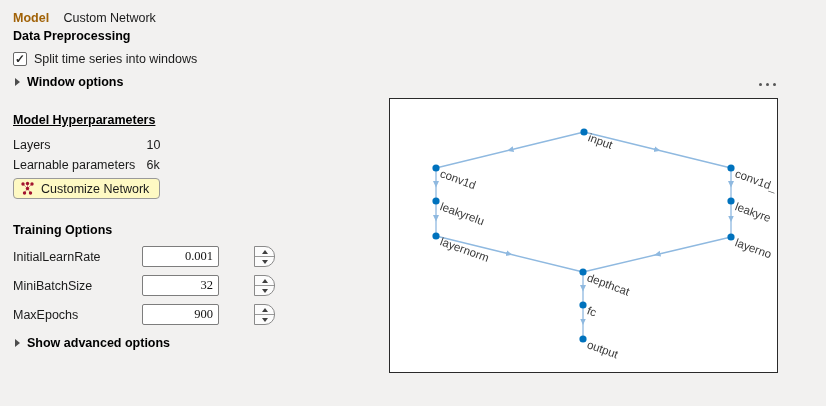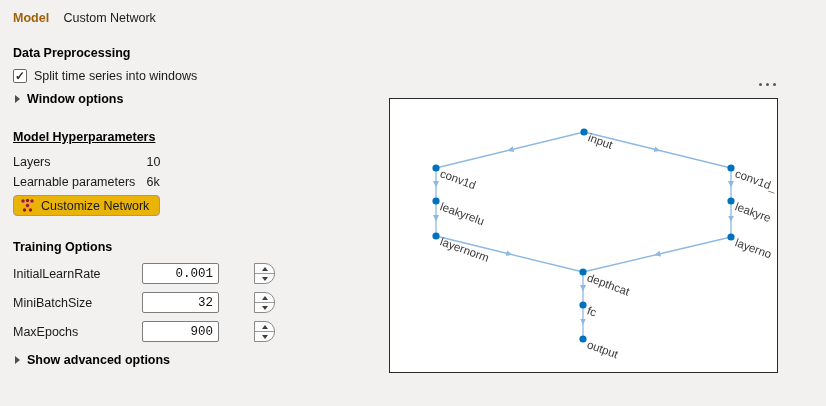--- a/index.html
+++ b/index.html
@@ -3,43 +3,43 @@
 <meta charset="utf-8">
 <style>
   * { margin:0; padding:0; box-sizing:border-box; }
   html,body { width:826px; height:406px; overflow:hidden; background:#f2f1f0;
               font-family:"Liberation Sans", sans-serif; font-size:12.5px; color:#1a1a1a; }
   .left-panel { position:absolute; left:13px; top:8px; width:365px; }
   .kv-row { height:21px; line-height:21px; }
   .kv-label { display:inline-block; width:47px; }
   .bold { font-weight:bold; color:#a16207; }
   h3.section-title { font-size:12.5px; font-weight:bold; color:#000; height:14px; line-height:14px; }
-  .t-preproc { margin-top:17px; }
+  .t-preproc { }
   .t-hyper   { margin-top:24px;text-decoration:underline; }
   .t-train   { margin-top:24px; }
   .check-row { margin-top:8px; height:16px; display:flex; align-items:center; }
   .checkbox { width:14px; height:14px; border:1px solid #686868; background:#fff; border-radius:2px;
               display:inline-flex; align-items:center; justify-content:center; margin-right:7px; cursor:pointer; }
   .checkbox .check { font-size:12px; font-weight:bold; color:#2b2b2b; line-height:12px; }
   .disclosure { margin-top:8px; height:14px; line-height:14px; font-weight:bold; color:#000;
                 display:flex; align-items:center; cursor:pointer; }
   .disclosure.adv { margin-top:11px; }
   .tri { width:0; height:0; border-left:5px solid #4d4d4d; border-top:4px solid transparent;
          border-bottom:4px solid transparent; margin:0 7px 0 2px; }
   .hp-row { margin-top:8px; height:20px; line-height:20px; }
   .hp-row + .hp-row { margin-top:0; }
   .hp-label { display:inline-block; width:130px; }
   .btn { margin-top:3px; height:21px; display:inline-flex; align-items:center; gap:6px;
-         padding:0 10px 0 6px; background:#eab308; border:1px solid #9a9a9a; border-radius:4px;
+         padding:0 10px 0 6px; background:#fef9c3; border:1px solid #9a9a9a; border-radius:4px;
          font-size:12.5px; color:#1a1a1a; cursor:pointer; }
   .field-row { height:21px; margin-top:8px; display:flex; align-items:center;gap:34px; }
   .field-row.first { margin-top:9px; }
   .field-label { display:inline-block; width:95px; }
   .spin-input { width:77px; height:21px; border:1px solid #7d7d7d; border-radius:2px; background:#fff;
-                text-align:right; padding-right:5px; font-size:12.5px; font-family:Liberation Mono, monospace; color:#111; }
+                text-align:right; padding-right:5px; font-size:12.5px; font-family:Liberation Serif, serif; color:#111; }
   .spinner { width:21px; height:21px; margin-left:1px; border:1px solid #8a8a8a; background:#fcfcfc;
              border-radius:0 10px 10px 0; display:flex; flex-direction:column; overflow:hidden; }
   .spin-btn { flex:1; display:flex; align-items:center; justify-content:center; cursor:pointer; }
   .spin-btn.down { border-top:1px solid #9a9a9a; }
   .arrow-up { width:0; height:0; border-left:3.5px solid transparent; border-right:3.5px solid transparent;
               border-bottom:4px solid #3f3f3f; }
   .arrow-down { width:0; height:0; border-left:3.5px solid transparent; border-right:3.5px solid transparent;
                 border-top:4px solid #3f3f3f; }
   .plot-panel { position:absolute; left:389px; top:98px; width:389px; height:275px;
                 background:#fff; border:1.5px solid #2a2a2a; overflow:hidden; }

